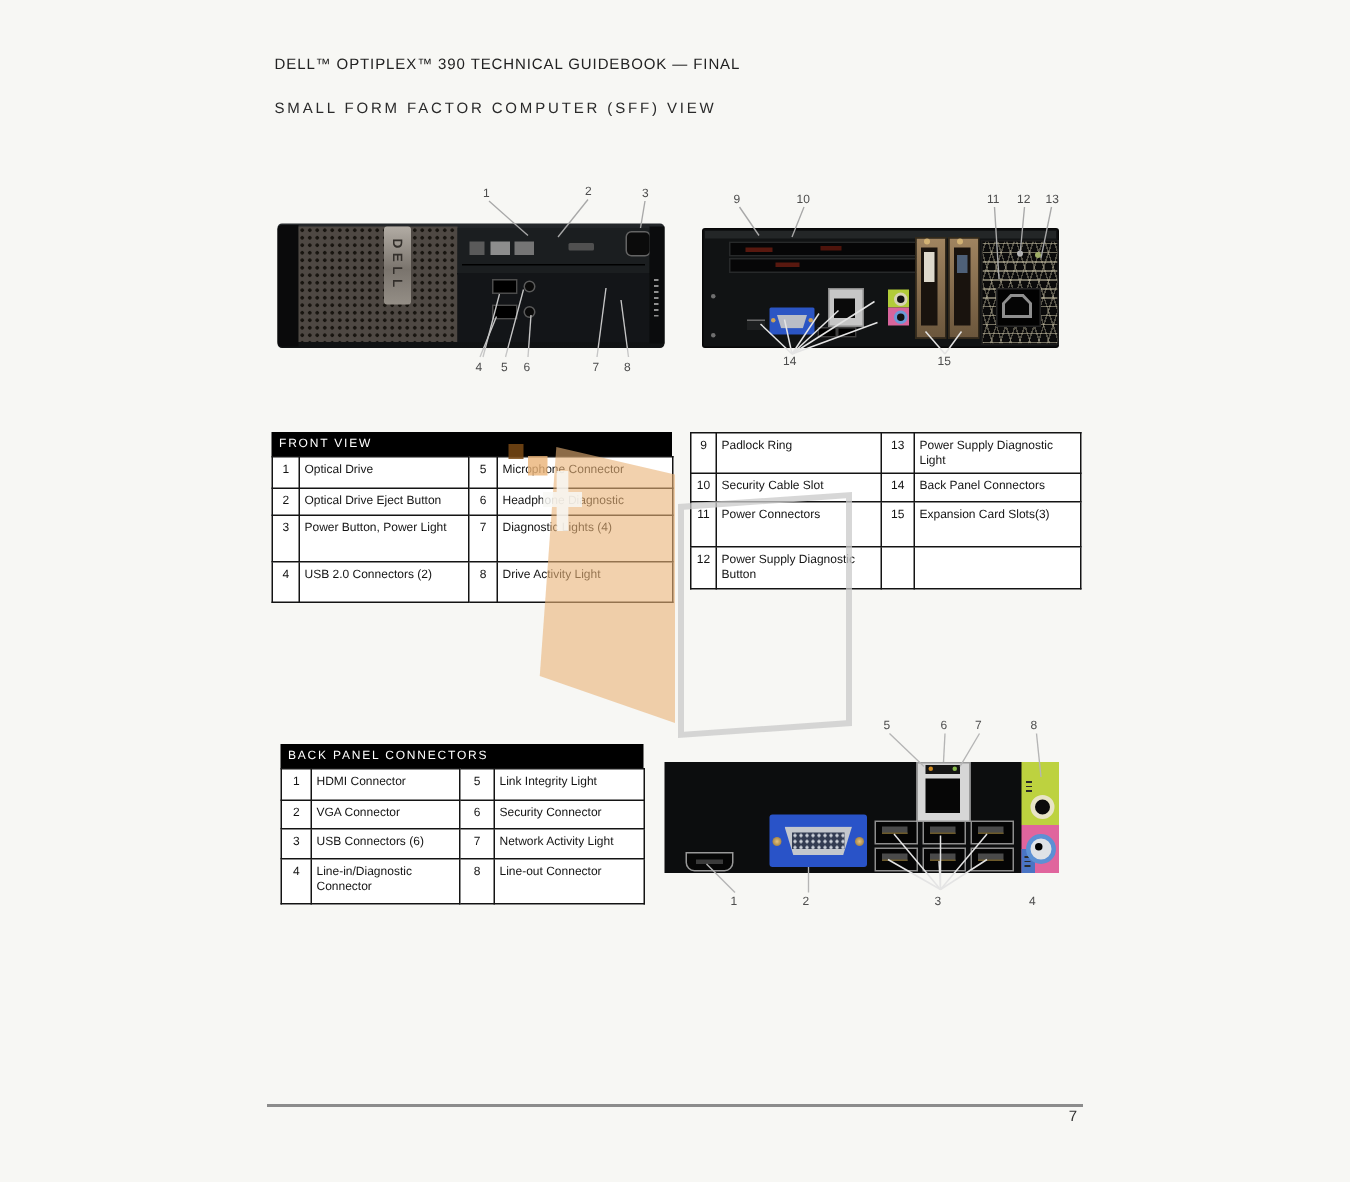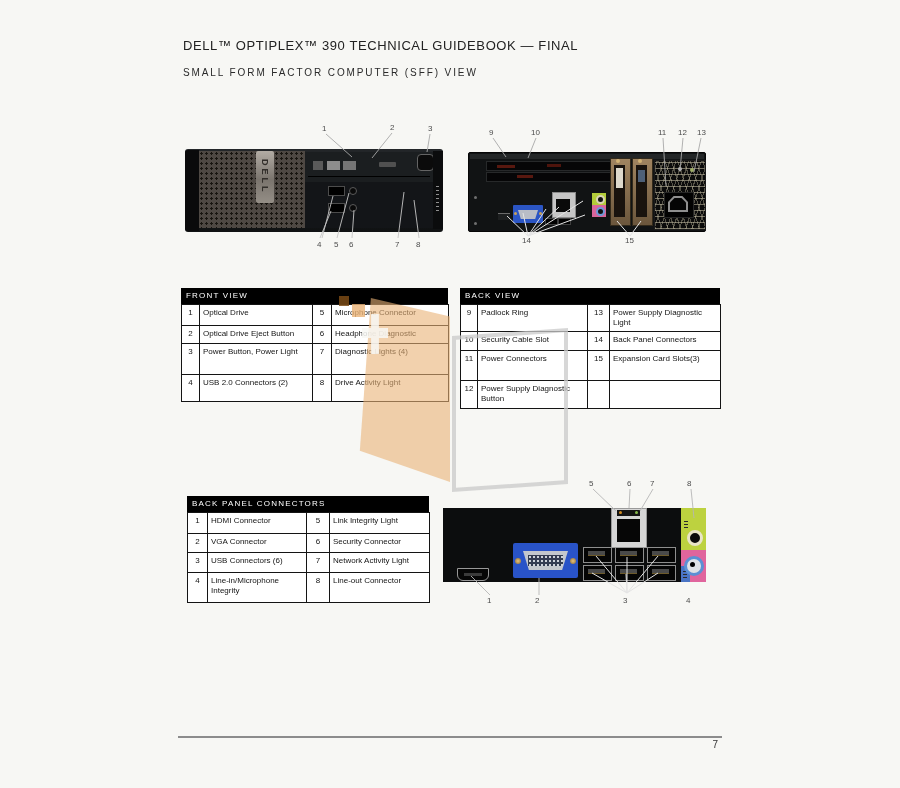--- a/index.html
+++ b/index.html
@@ -1,18 +1,18 @@
 <!DOCTYPE html>
 <html><head>
 <meta charset="utf-8">
 <style>
   html,body{margin:0;padding:0;}
   body{width:900px;height:788px;background:#f7f7f4;font-family:"Liberation Sans",sans-serif;position:relative;overflow:hidden;}
   #page{position:absolute;left:0;top:0;width:900px;height:788px;background:#f7f7f4;}
-  .hdr{position:absolute;left:183px;top:38px;font-size:13px;letter-spacing:.6px;color:#222;z-index:2;}
+  .hdr{position:absolute;left:183px;top:38px;font-size:10px;letter-spacing:.6px;color:#222;z-index:2;}
   .ttl{position:absolute;left:183px;top:67px;font-size:10px;letter-spacing:1.9px;color:#2a2a2a;z-index:2;}
   .fig{position:absolute;z-index:2;}
   .fig *{position:absolute;}
   .co{position:absolute;z-index:3;font-size:8px;color:#4d4d4d;line-height:9px;}
   .twrap{position:absolute;z-index:2;}
   .thd{height:16px;line-height:16px;background:#000;color:#fff;font-size:8px;letter-spacing:1.2px;padding-left:5px;}
   table.t{border-collapse:collapse;table-layout:fixed;width:100%;background:#fff;}
   table.t td{border:1px solid #141414;font-size:8px;line-height:1.3;padding:3px 2px 1px 3px;vertical-align:top;color:#141414;overflow:hidden;}
   table.t td.n{text-align:center;padding:3px 0 0 0;}
   .mesh{background-color:#4e4843;background-image:radial-gradient(#17140f 1px,transparent 1.35px);background-size:5px 5px;}
@@ -235,21 +235,20 @@
         <td class="n">4</td>
         <td>USB 2.0 Connectors (2)</td>
         <td class="n">8</td>
         <td>Drive Activity Light</td>
       </tr>
     </tbody>
       </table>
   </div>
 
   <div class="twrap" style="left:460px;top:288px;width:260px;">
-    <div class="thd">BACK VIEW</div>
     <table class="t">
       <colgroup>
           <col style="width:17px">
           <col style="width:110px">
           <col style="width:22px">
           <col style="width:111px">
         </colgroup>
       <tbody>
           <tr style="height:27px">
         <td class="n">9</td>
@@ -302,21 +301,21 @@
         <td>Security Connector</td>
       </tr>
       <tr style="height:20px">
         <td class="n">3</td>
         <td>USB Connectors (6)</td>
         <td class="n">7</td>
         <td>Network Activity Light</td>
       </tr>
       <tr style="height:30px">
         <td class="n">4</td>
-        <td>Line-in/Microphone Integrity</td>
+        <td>Line-in/Diagnostic Connector</td>
         <td class="n">8</td>
         <td>Line-out Connector</td>
       </tr>
     </tbody>
       </table>
   </div>
 
   <div class="wm">
     <div style="left:358px;top:298px;width:92px;height:184px;background:#eab377;opacity:.6;clip-path:polygon(14% 0%,100% 10%,100% 100%,2% 83%);"></div>
     <div style="left:362px;top:314px;width:26px;height:40px;background:#f8f8f5;opacity:.85;clip-path:polygon(35% 0,65% 0,65% 35%,100% 35%,100% 60%,65% 60%,65% 100%,35% 100%,35% 60%,0 60%,0 35%,35% 35%);"></div>

